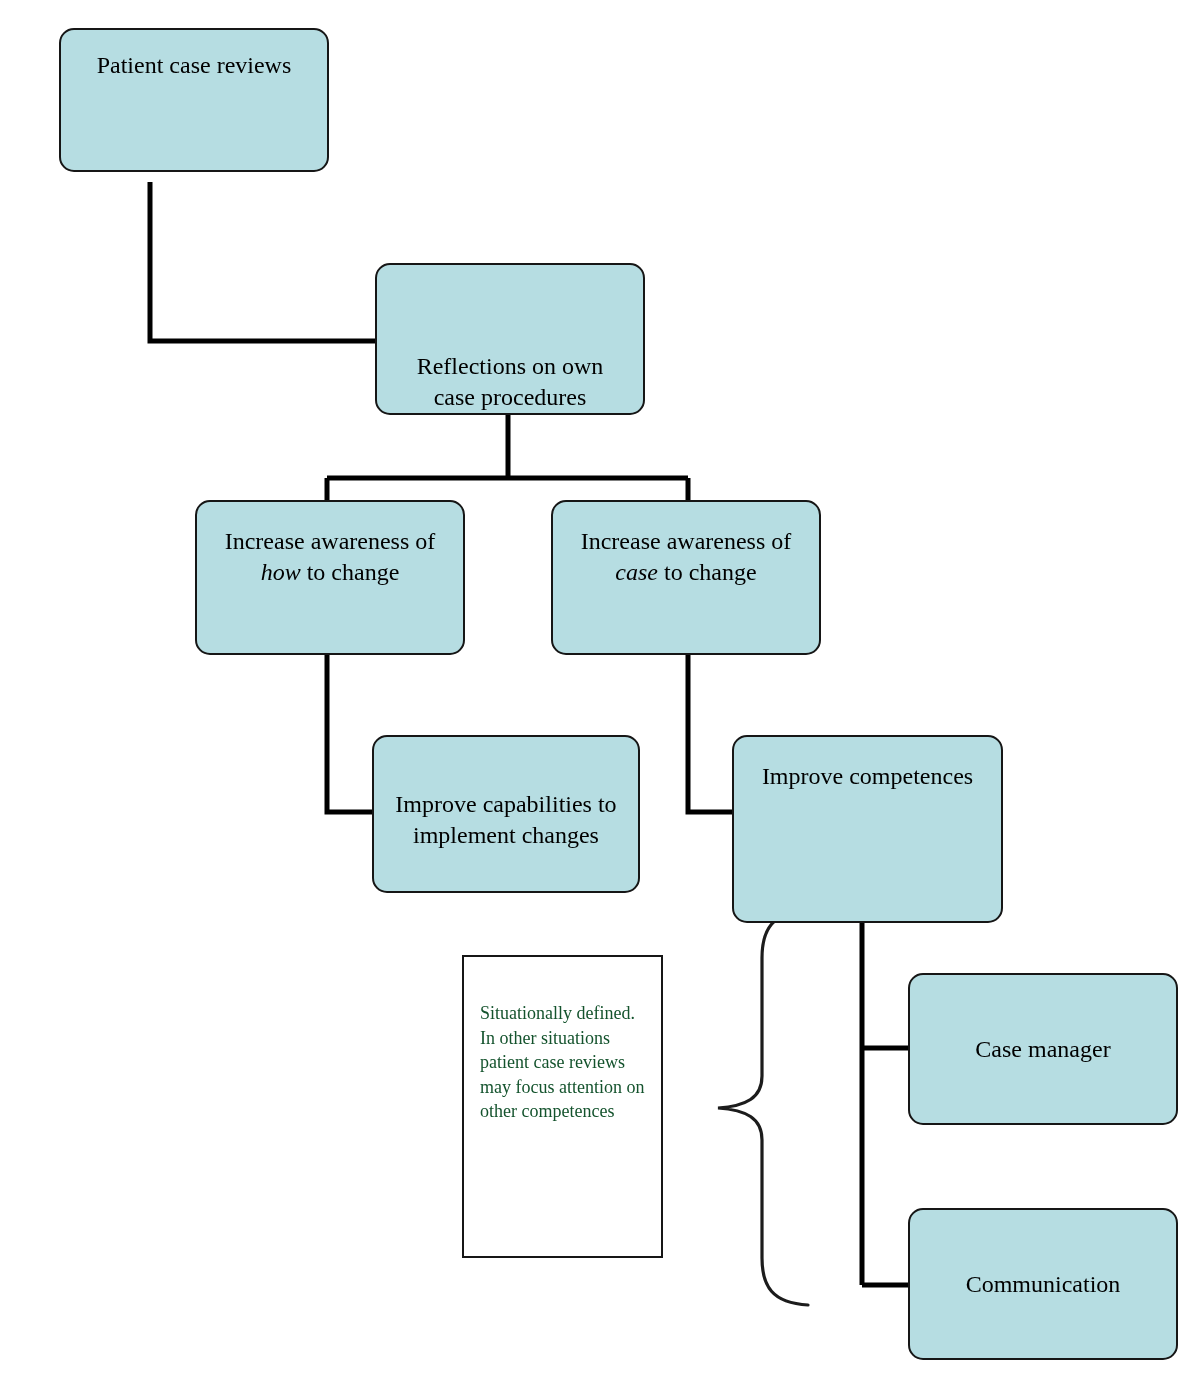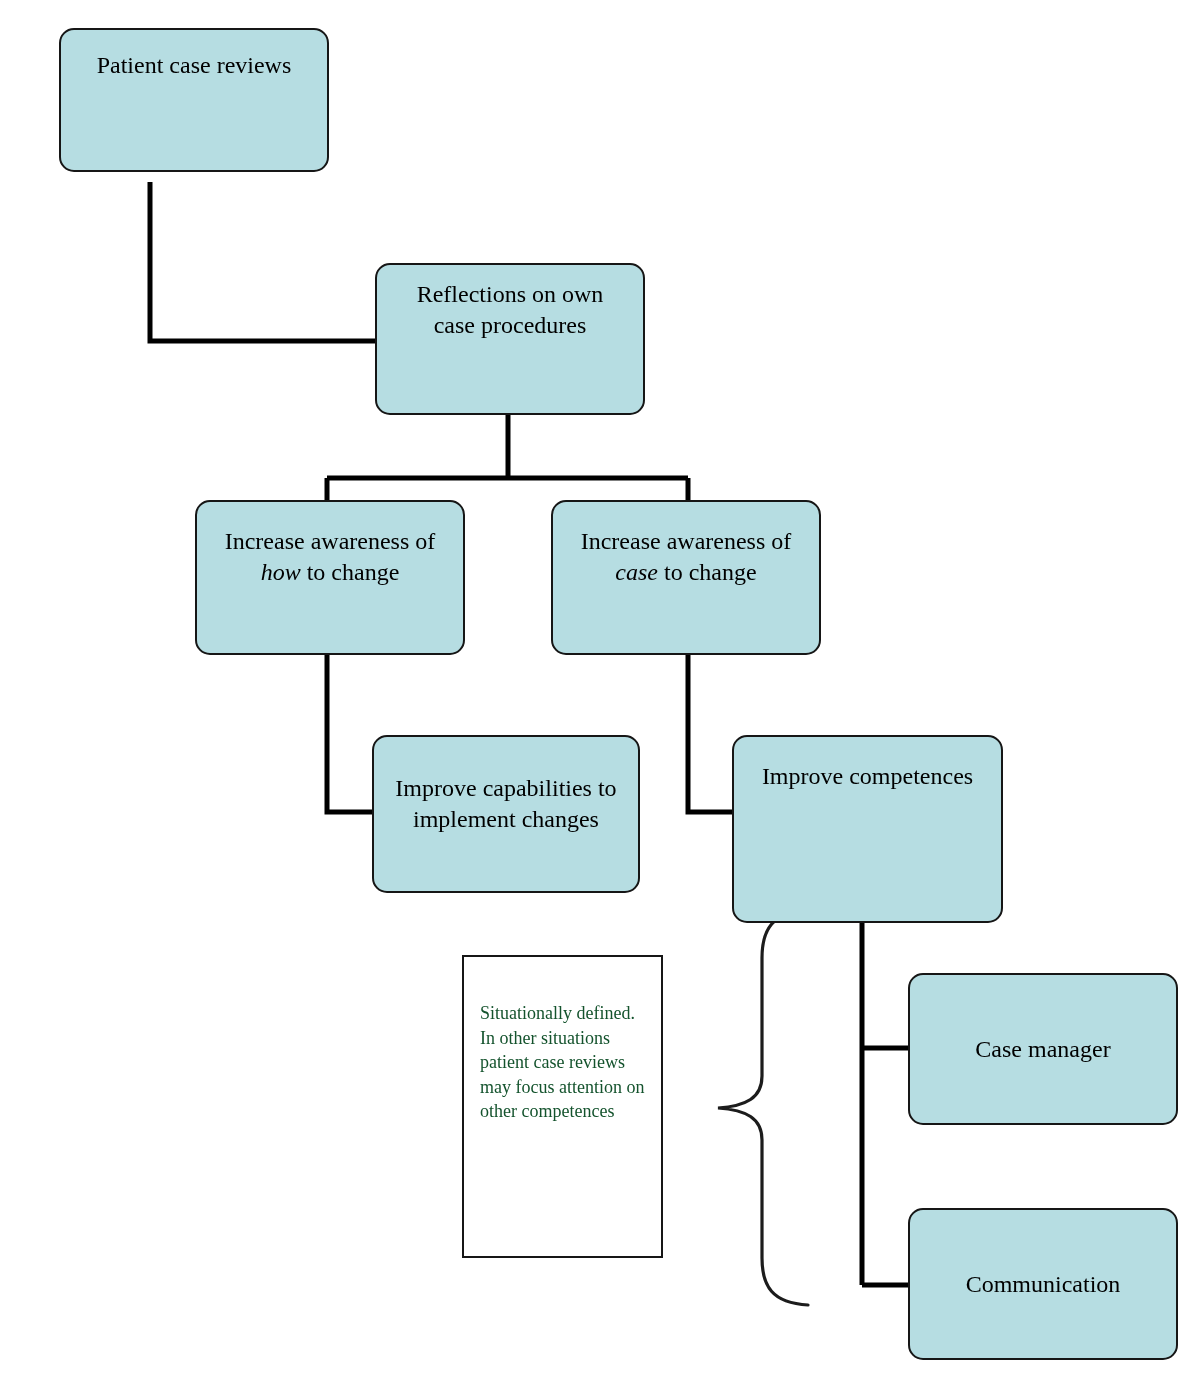--- a/index.html
+++ b/index.html
@@ -91,42 +91,42 @@
     <g stroke="#1c1c1c" stroke-width="3.2" fill="none" stroke-linecap="round">
       <path d="M808,910 C772,912 762,930 762,958 L762,1076 C762,1098 746,1106 718,1108
                C746,1110 762,1118 762,1140 L762,1258 C762,1286 772,1303 808,1305"></path>
     </g>
   </svg>
 
   <div class="node top-text" style="left:15px; top:28px; width:270px; height:144px; padding-top:20px;margin-left:44px;">
     <span class="label">Patient case reviews</span>
   </div>
 
-  <div class="node top-text" style="left:375px; top:263px; width:270px; height:152px; padding-top:14px;">
+  <div class="node top-text" style="left:375px; top:263px; width:270px; height:152px; padding-top:14px;align-items:flex-end;">
     <span class="label">
       <span>Reflections on own</span><br>
       <span>case procedures</span>
     </span>
   </div>
 
   <div class="node top-text" style="left:195px; top:500px; width:270px; height:155px; padding-top:24px;">
     <span class="label">
       <span>Increase awareness of</span><br>
       <span class="ital">how</span><span> to change</span>
     </span>
   </div>
 
   <div class="node top-text" style="left:551px; top:500px; width:270px; height:155px; padding-top:24px;">
     <span class="label">
       <span>Increase awareness of</span><br>
       <span class="ital">case</span><span> to change</span>
     </span>
   </div>
 
-  <div class="node top-text" style="left:372px; top:735px; width:268px; height:158px; padding-top:36px;">
+  <div class="node top-text" style="left:372px; top:735px; width:268px; height:158px; padding-top:52px;">
     <span class="label">
       <span>Improve capabilities to</span><br>
       <span>implement changes</span>
     </span>
   </div>
 
   <div class="node top-text" style="left:732px; top:735px; width:271px; height:188px; padding-top:24px;">
     <span class="label">Improve competences</span>
   </div>
 

